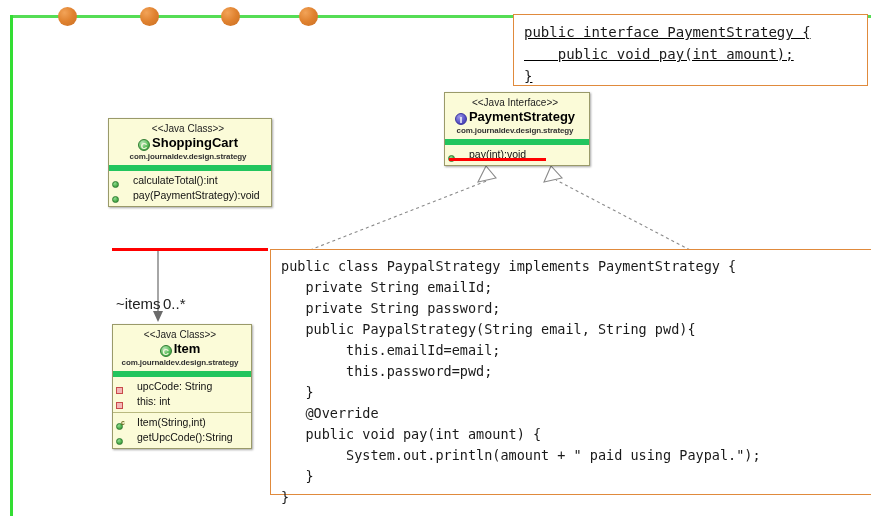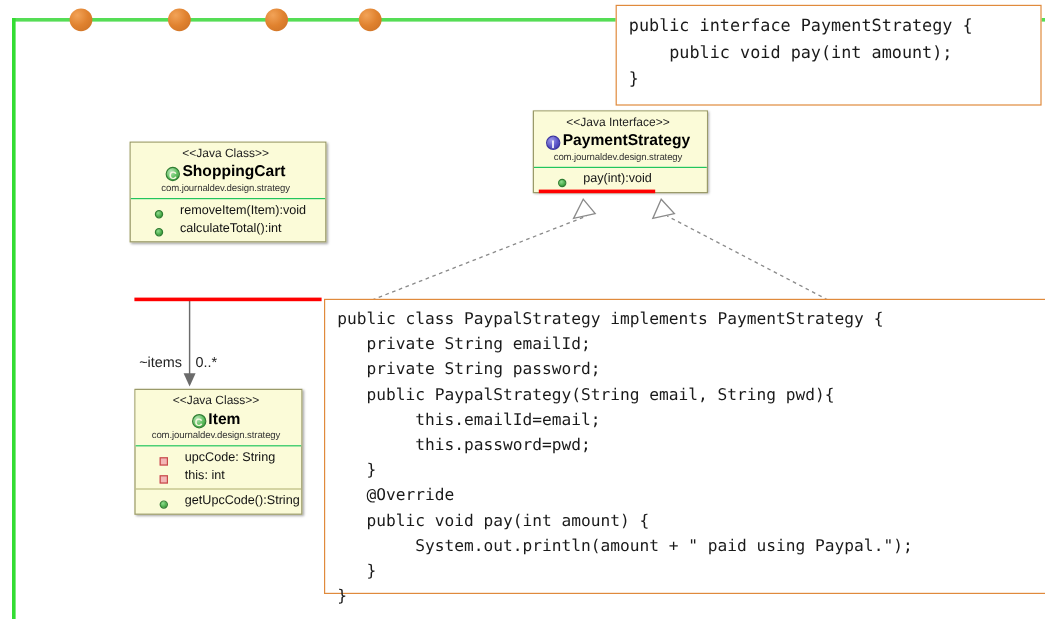--- a/index.html
+++ b/index.html
@@ -48,54 +48,54 @@
   .uml-box {
     position: absolute;
     background: #fbfbd8;
     border: 1px solid #9a9a6a;
     box-shadow: 1px 1px 2px rgba(0,0,0,0.35);
     box-sizing: border-box;
   }
   .uml-head {
     padding: 3px 6px 3px 2px;
     text-align: center;
-    border-bottom: 1px solid #22c55e;
+    border-bottom: 6px solid #22c55e;
     background: #fbfbd8;
   }
   .uml-stereotype {
     font-size: 10px;
     color: #222;
     line-height: 13px;
   }
   .uml-name {
     font-size: 13px;
     font-weight: bold;
     color: #000;
     line-height: 16px;
     white-space: nowrap;
   }
   .uml-pkg {
     font-size: 8px;
     color: #333;
     line-height: 11px;
     letter-spacing: -0.1px;
+    font-weight: bold;
   }
   .uml-section {
     padding: 2px 0 3px 0;
     border-top: 1px solid #b9b97f;
   }
   .uml-section.first { border-top: none; }
   .uml-row {
     position: relative;
     font-size: 10.5px;
     color: #111;
     line-height: 15px;
     padding-left: 24px;
     white-space: nowrap;
-    margin-left: 17px;
   }
   .uml-row .glyph {
     position: absolute;
     left: 3px;
     top: 4px;
   }
   .dot-pub {
     display: inline-block;
     width: 7px;
     height: 7px;
@@ -174,21 +174,21 @@
   .svg-layer {
     position: absolute;
     left: 0;
     top: 0;
     width: 871px;
     height: 516px;
     pointer-events: none;
   }
   .assoc-label {
     position: absolute;
-    font-size: 12px;
+    font-size: 15px;
     color: #222;
     white-space: nowrap;
   }
 </style>
 </head>
 <body>
 
 <div id="canvas">
 
   <div class="rail-h"></div>
@@ -217,25 +217,25 @@
     <div class="uml-head">
       <div class="uml-stereotype">&lt;&lt;Java Class&gt;&gt;</div>
       <div class="uml-name">
         <span class="badge badge-class">C</span><span>ShoppingCart</span>
       </div>
       <div class="uml-pkg">com.journaldev.design.strategy</div>
     </div>
     <div class="uml-section first">
       <div class="uml-row">
         <span class="glyph"><span class="dot-pub"></span></span>
-        <span>removeItem(Item):void</span>
-      </div>
-      <div class="uml-row">
-        <span class="glyph"><span class="dot-pub"></span></span>
         <span>calculateTotal():int</span>
+      </div>
+      <div class="uml-row">
+        <span class="glyph"><span class="dot-pub"></span></span>
+        <span>pay(PaymentStrategy):void</span>
       </div>
     </div>
   </div>
   <div class="underline-red" style="left:112px; top:248px; width:156px;"></div>
 
   <div class="uml-box" id="box-item" style="left:112px; top:324px; width:140px;">
     <div class="uml-head">
       <div class="uml-stereotype">&lt;&lt;Java Class&gt;&gt;</div>
       <div class="uml-name">
         <span class="badge badge-class">C</span><span>Item</span>
@@ -248,20 +248,25 @@
         <span>upcCode: String</span>
       </div>
       <div class="uml-row">
         <span class="glyph"><span class="sq-priv"></span></span>
         <span>this: int</span>
       </div>
     </div>
     <div class="uml-section">
       <div class="uml-row">
         <span class="glyph"><span class="dot-pub"></span></span>
+        <span class="ctor-mark">c</span>
+        <span>Item(String,int)</span>
+      </div>
+      <div class="uml-row">
+        <span class="glyph"><span class="dot-pub"></span></span>
         <span>getUpcCode():String</span>
       </div>
     </div>
   </div>
 
   <div class="uml-box" id="box-payment-strategy" style="left:444px; top:92px; width:146px;">
     <div class="uml-head">
       <div class="uml-stereotype">&lt;&lt;Java Interface&gt;&gt;</div>
       <div class="uml-name">
         <span class="badge badge-iface">I</span><span>PaymentStrategy</span>
@@ -270,21 +275,21 @@
     </div>
     <div class="uml-section first">
       <div class="uml-row">
         <span class="glyph"><span class="dot-pub"></span></span>
         <span>pay(int):void</span>
       </div>
     </div>
   </div>
   <div class="underline-red" style="left:449px; top:158px; width:97px;"></div>
 
-  <div class="code-box" id="code-interface" style="left:513px; top:4px; width:355px; height:84px;">
+  <div class="code-box" id="code-interface" style="left:513px; top:14px; width:355px; height:72px;text-decoration:underline;">
     <pre>public interface PaymentStrategy {
     public void pay(int amount);
 }</pre>
   </div>
 
   <div class="code-box" id="code-paypal" style="left:270px; top:249px; width:644px; height:246px;">
     <pre>public class PaypalStrategy implements PaymentStrategy {
    private String emailId;
    private String password;
    public PaypalStrategy(String email, String pwd){

